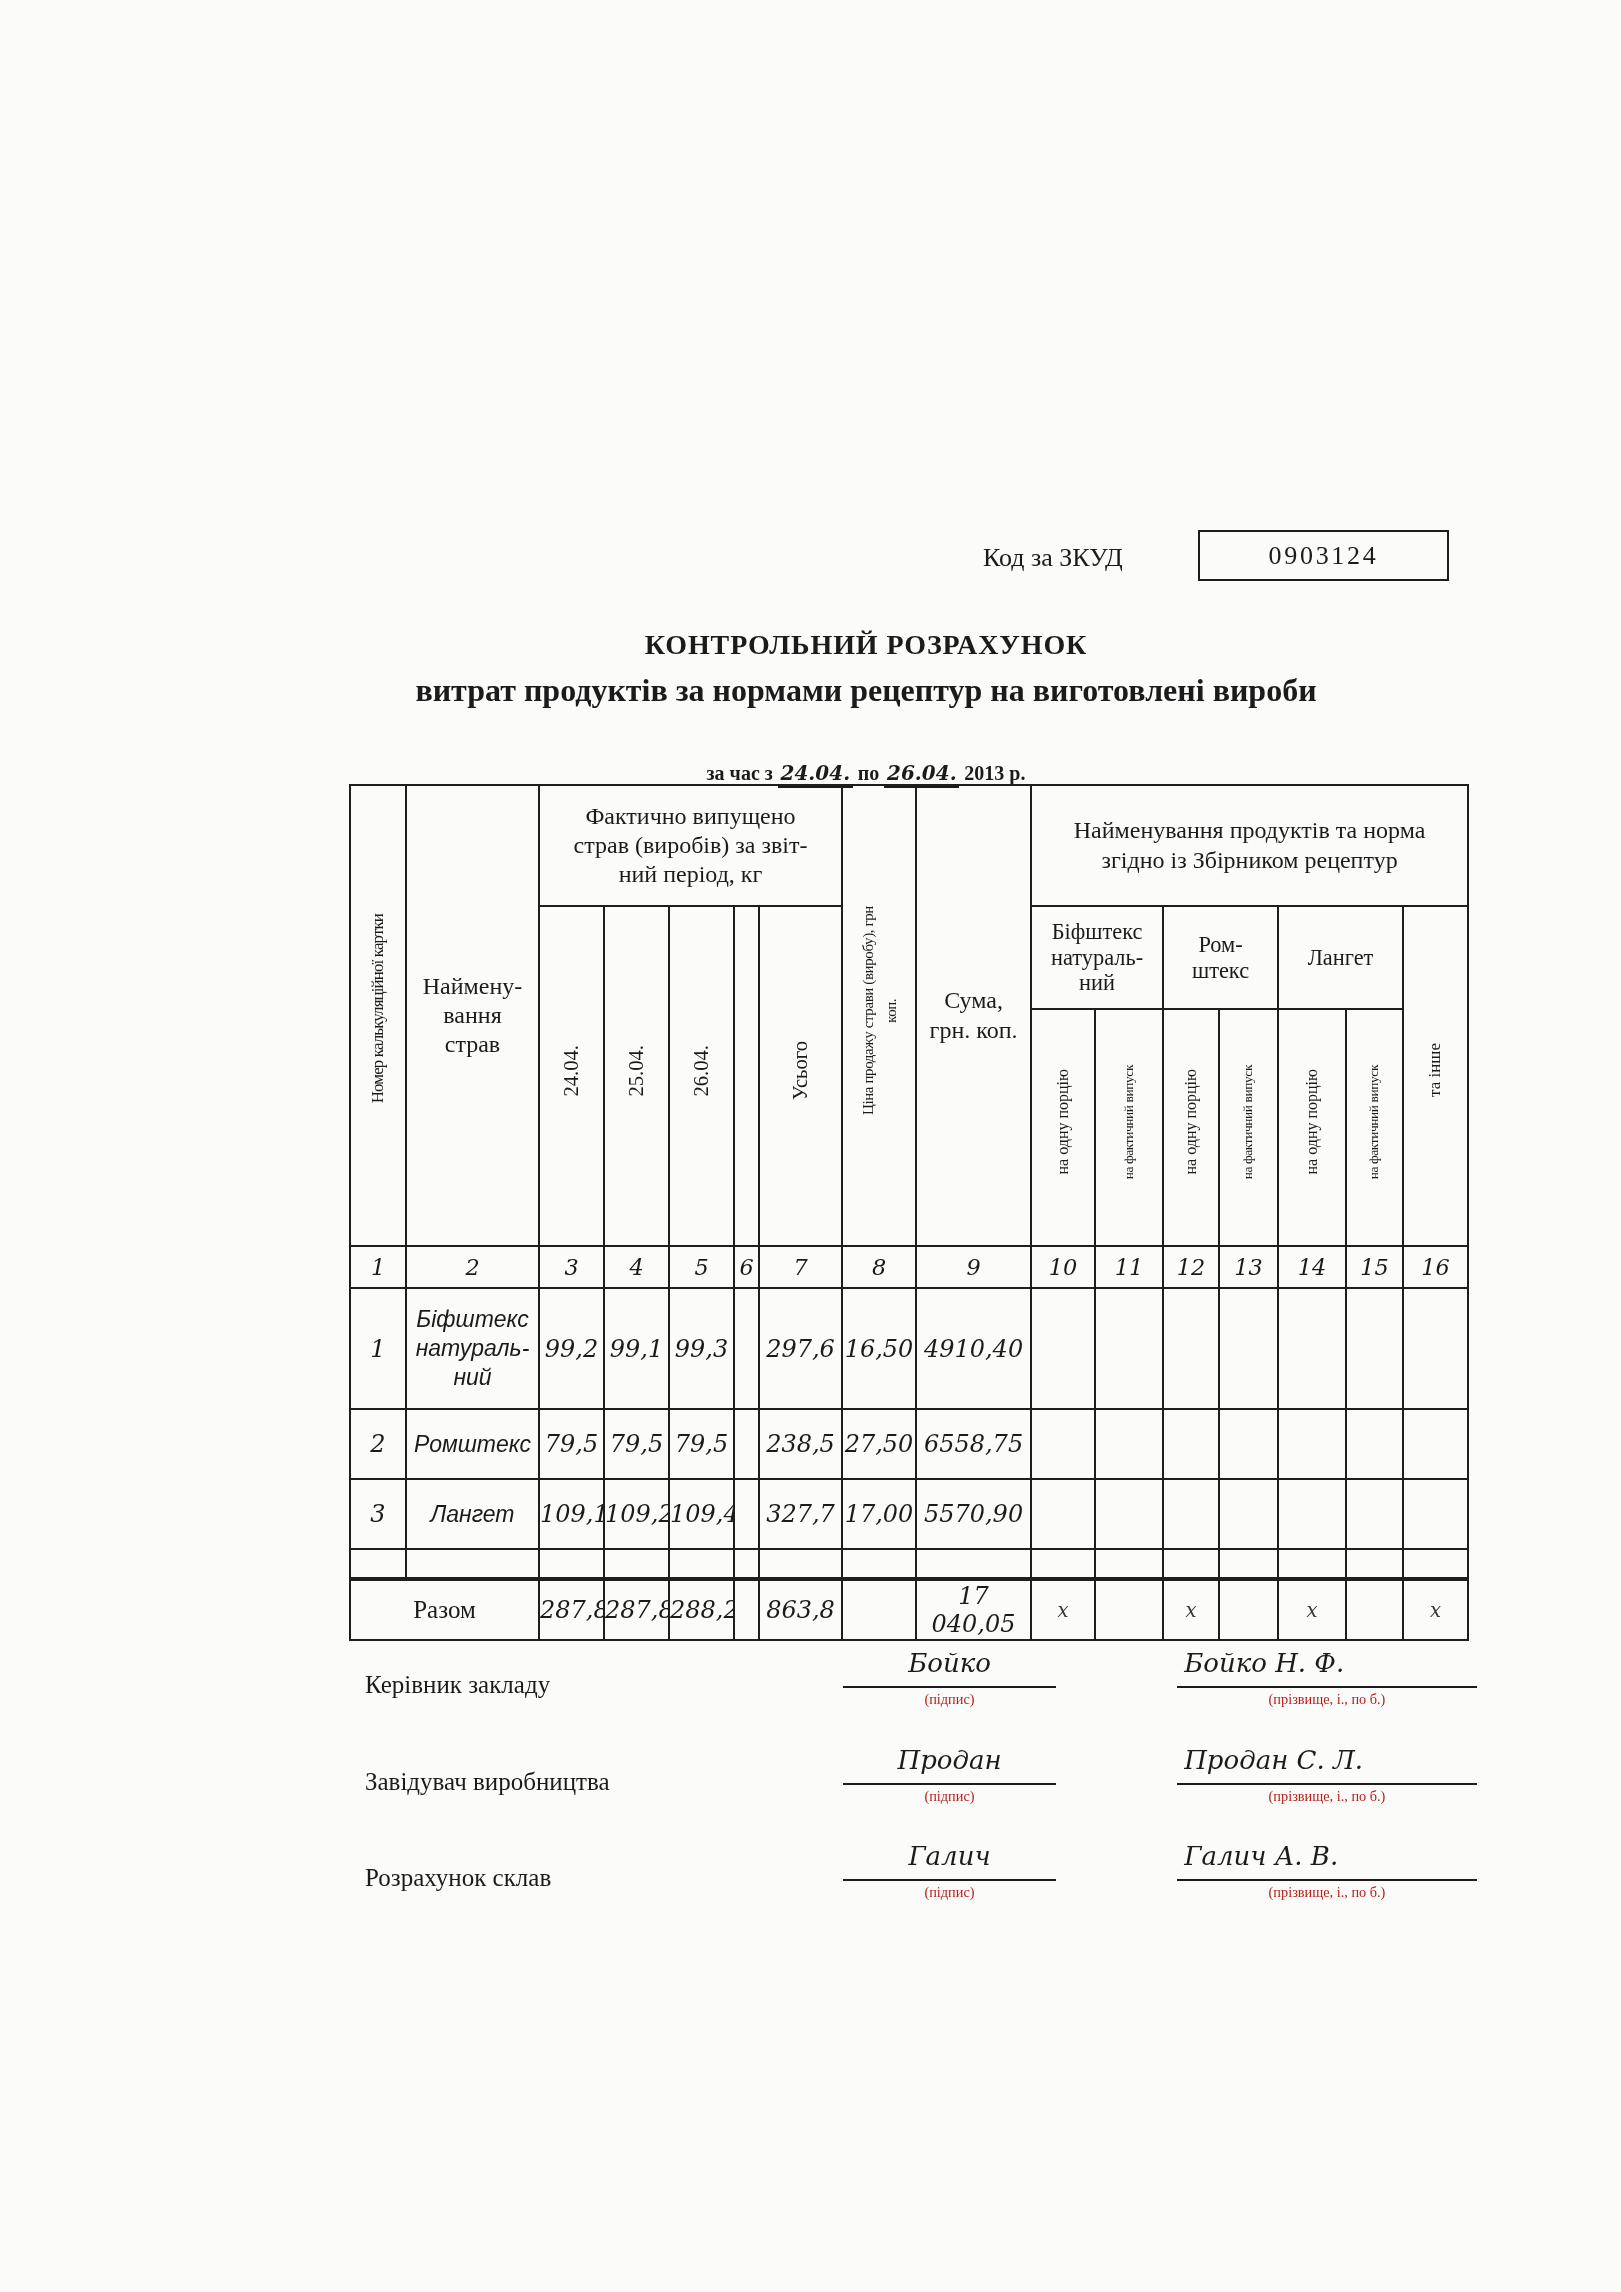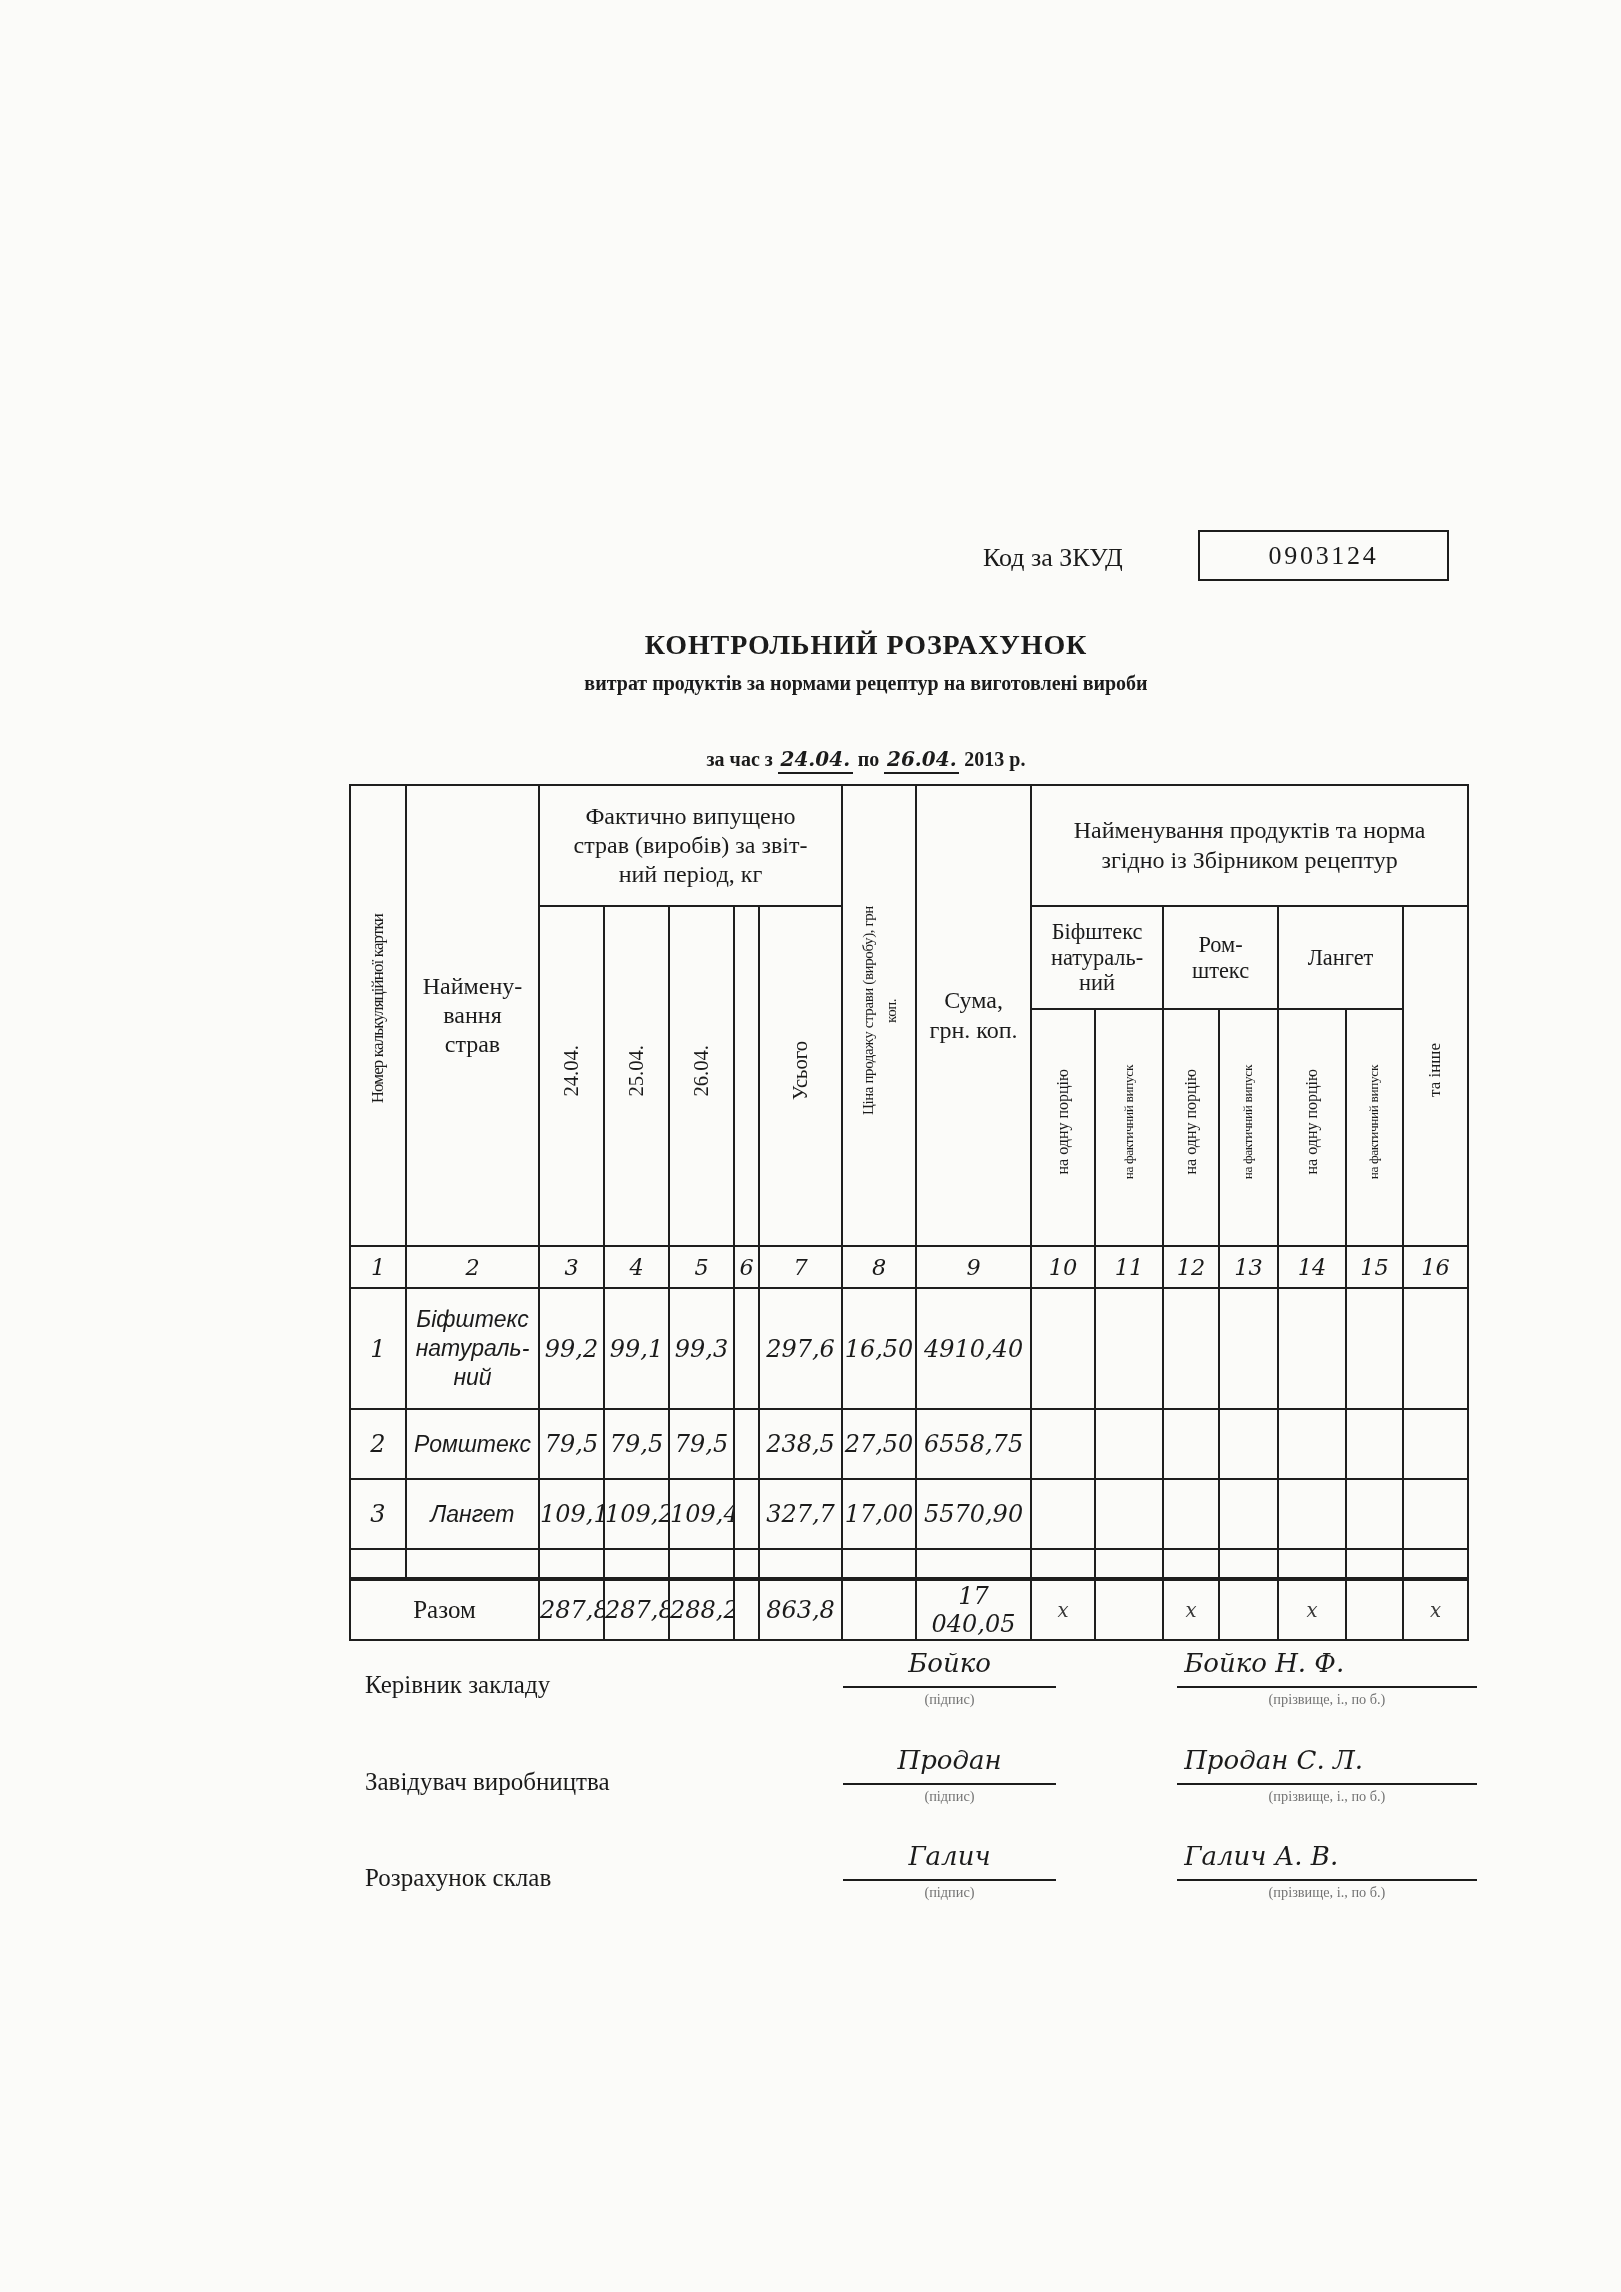--- a/index.html
+++ b/index.html
@@ -21,21 +21,21 @@
   .est-value{display:inline-block;font-family:"DejaVu Serif",serif;font-style:italic;font-size:27px;
              border-bottom:2.7px solid #1c1c1c;padding:0 19.7px 1.8px;}
   .est-label{font-size:24px;margin-top:4.5px;}
   
   .code-label{position:absolute;left:983px;top:543px;font-size:26px;text-align:center;}
   .code-box{position:absolute;left:1198px;top:530px;width:247px;height:47px;border:2.7px solid #1c1c1c;
             display:flex;align-items:center;justify-content:center;font-size:26px;letter-spacing:2.7px;}
   
   .title-block{position:absolute;left:349px;top:629px;width:1034px;text-align:center;}
   .title-main{font-weight:bold;font-size:28px;letter-spacing:0.9px;}
-  .title-sub{font-weight:bold;font-size:20px;margin-top:10.7px;}
+  .title-sub{font-weight:bold;font-size:32px;margin-top:10.7px;}
   .period{margin-top:52px;font-weight:bold;font-size:20px;}
   .date-ul{font-family:"DejaVu Serif",serif;font-style:italic;border-bottom:2.7px solid #1c1c1c;padding:0 2.7px 0.9px;}
   
   table.calc{position:absolute;left:349px;top:784px;width:1119px;border-collapse:collapse;table-layout:fixed;}
   table.calc td{border:2.7px solid #1e1e1e;padding:0;text-align:center;vertical-align:middle;overflow:hidden;}
   tr.h1{height:121px;} tr.h2{height:103px;} tr.h3{height:237px;} tr.h4{height:42px;}
   tr.r1{height:121px;} tr.r2{height:70px;} tr.r3{height:70px;} tr.re{height:30px;} tr.rt{height:61px;}
   tr.rt td{border-top:4.5px solid #1e1e1e;}
   .pre{white-space:pre-line;}
   .c-head{font-size:24px;line-height:1.22;}
@@ -56,21 +56,21 @@
   td.tlabel{text-align:left;padding-left:9px;font-size:25px;}
   td.mark{font-family:"DejaVu Serif",serif;font-style:italic;font-size:19.7px;color:#3c3c3c;}
   
   .sig-row{position:absolute;left:349px;width:1119px;height:82px;}
   .sig-label{position:absolute;left:16px;top:23px;font-size:25px;}
   .sig-value{position:absolute;left:494px;width:213px;text-align:center;top:0;}
   .sig-name{position:absolute;left:828px;width:300px;top:0;}
   .sig-line{display:block;font-family:"DejaVu Serif",serif;font-style:italic;font-size:26px;
             border-bottom:2.7px solid #1c1c1c;padding-bottom:8px;}
   .sig-name .sig-line{text-align:left;padding-left:7.2px;}
-  .sig-caption{font-size:14.3px;margin-top:2.7px;color:#737373;text-align:center;}
+  .sig-caption{font-size:14.3px;margin-top:2.7px;color:#b91c1c;text-align:center;}
 </style>
 </head>
 <body>
 
 <div class="page">
 
 
 
   <div class="code-label">Код за ЗКУД</div>
   <div class="code-box">0903124</div>

